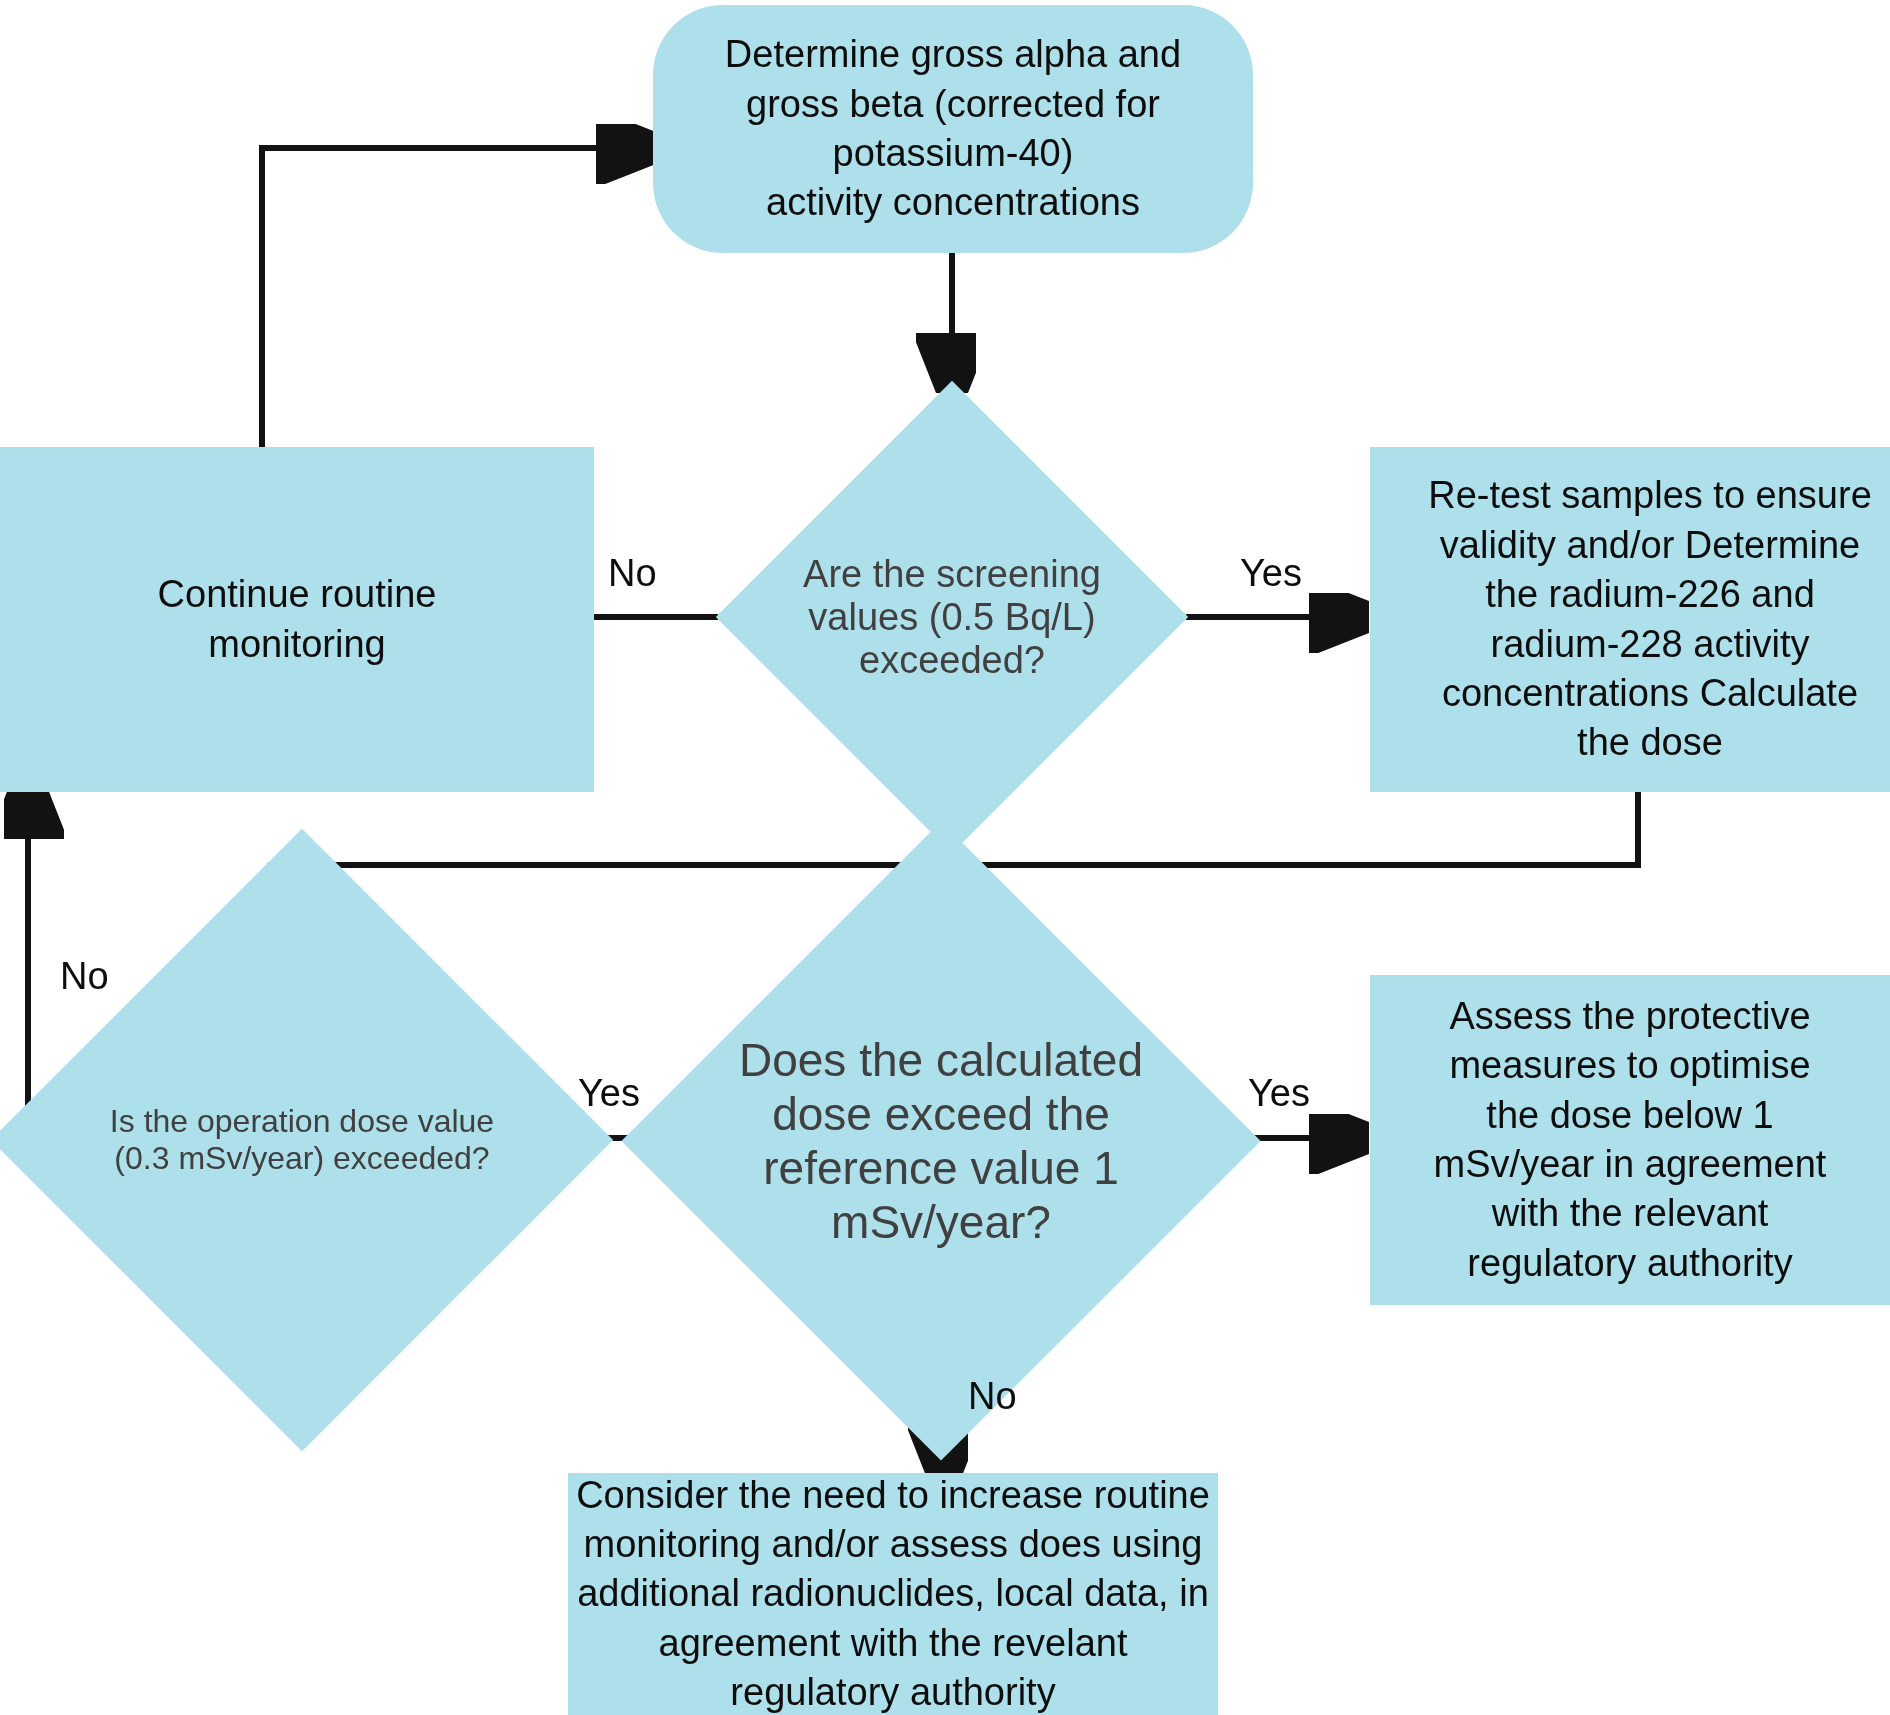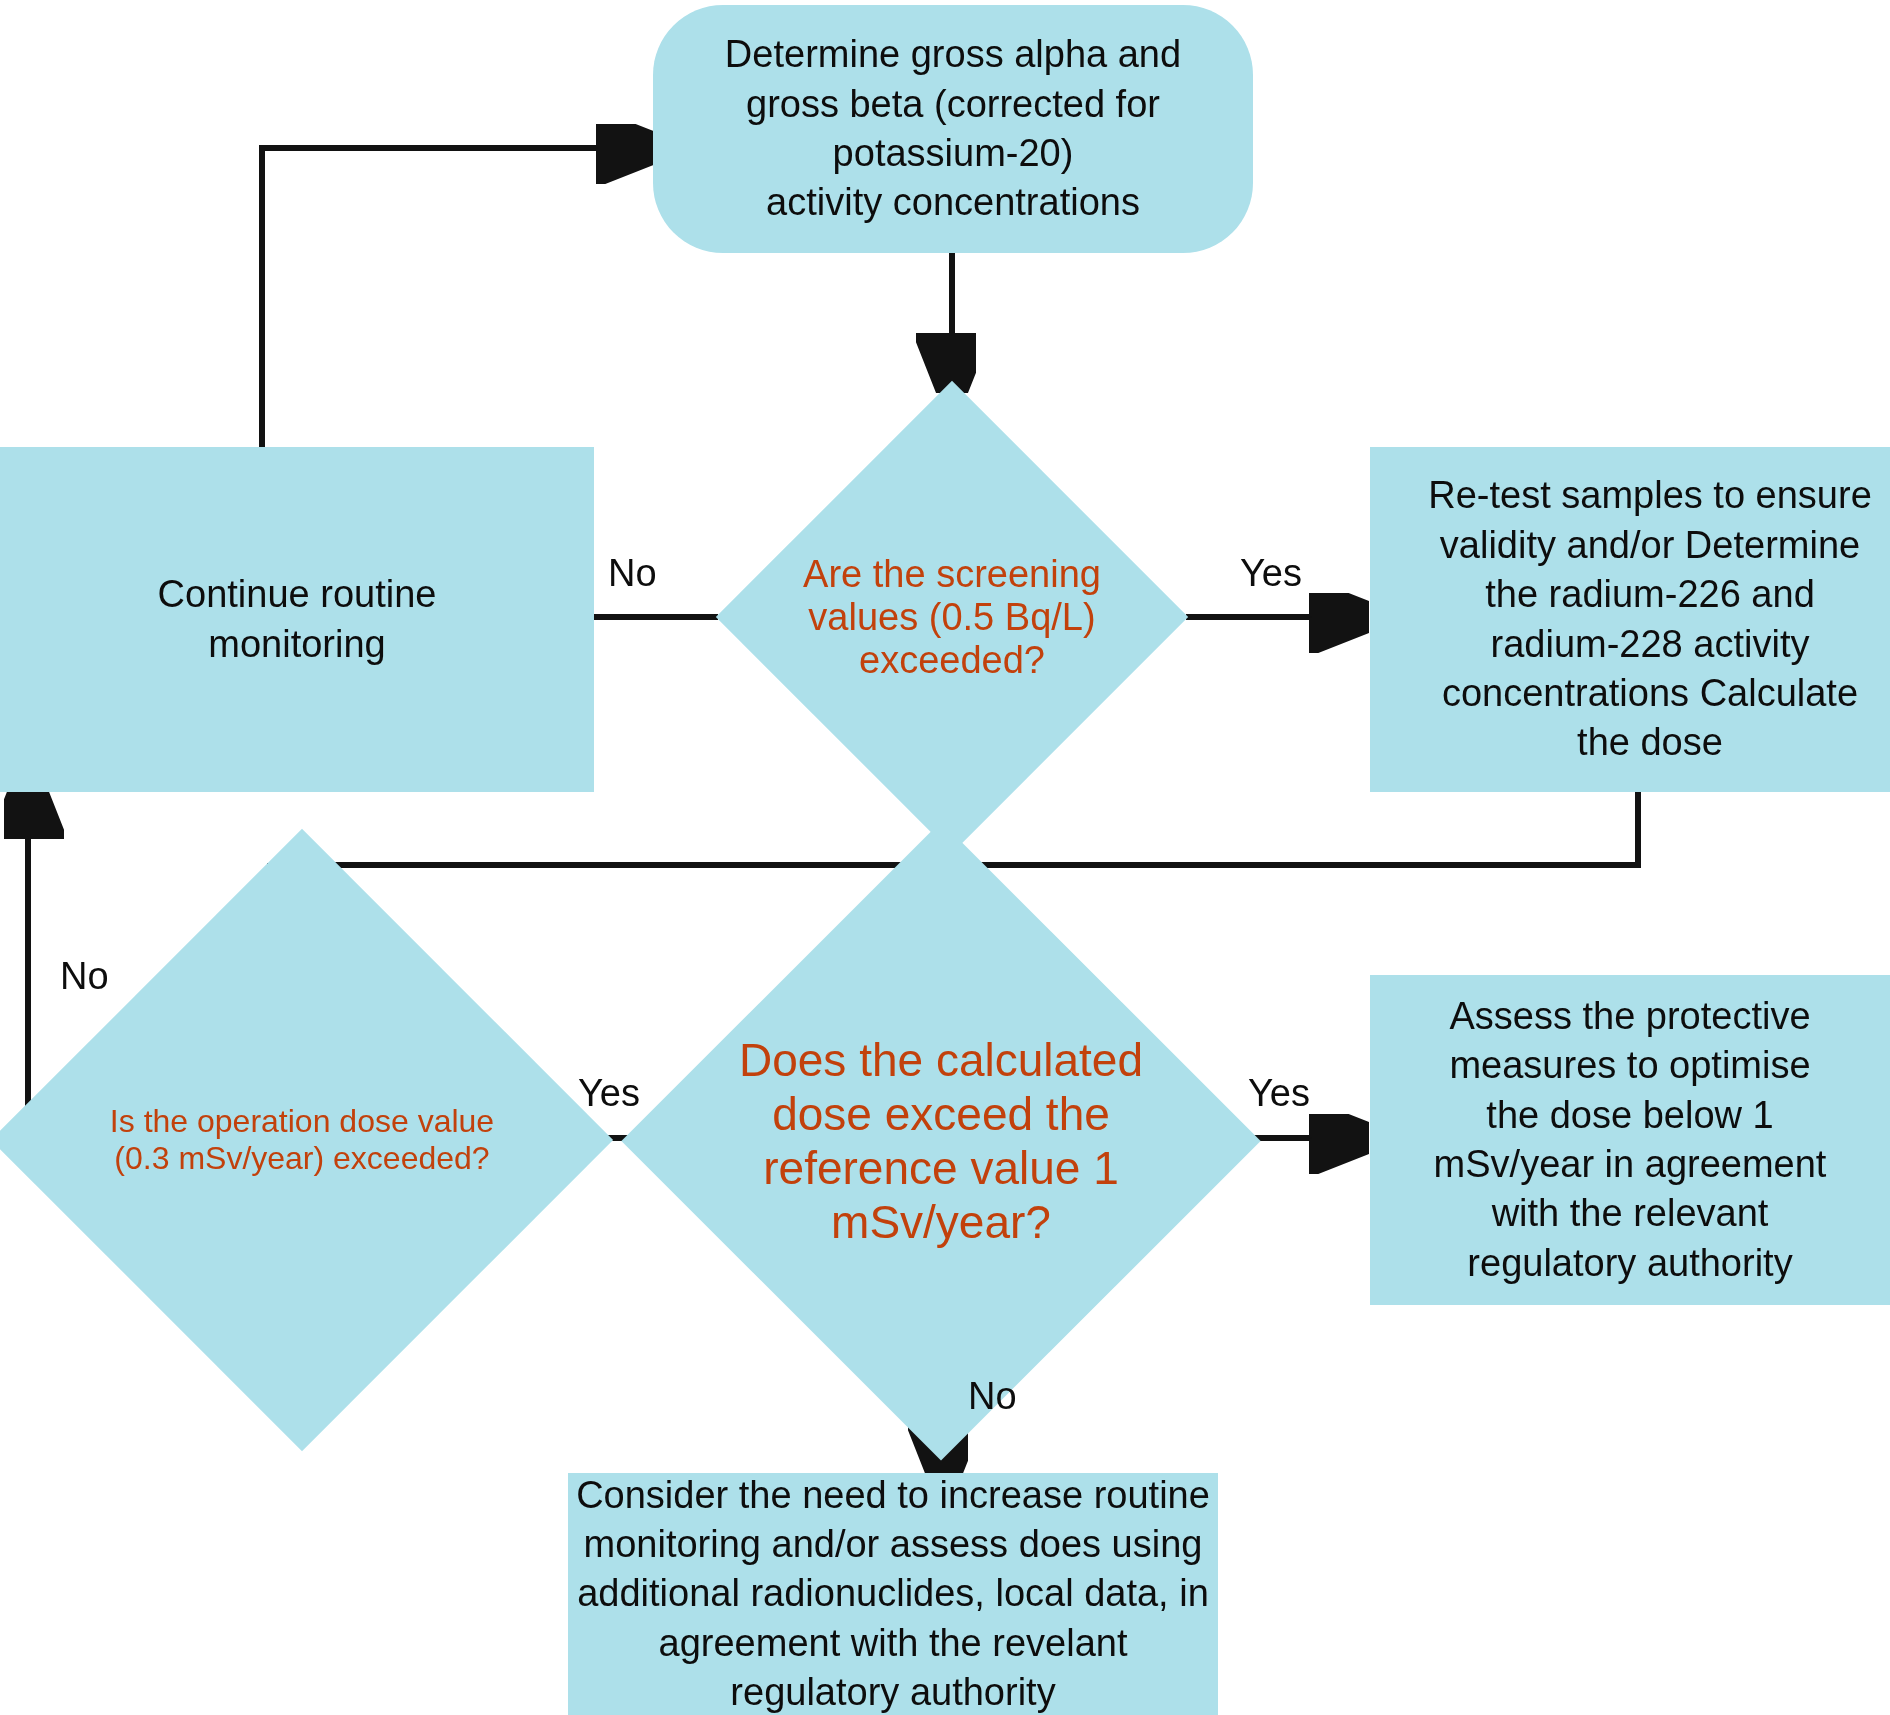--- a/index.html
+++ b/index.html
@@ -46,21 +46,21 @@
     background: #ade0ea;
     transform: rotate(45deg);
   }
   .diamond-label {
     position: absolute;
     inset: 0;
     display: flex;
     align-items: center;
     justify-content: center;
     text-align: center;
-    color: #c2410c;
+    color: #404040;
   }
   .edge-label {
     position: absolute;
     color: #0d0d0d;
     font-size: 38px;
     white-space: nowrap;
   }
   svg.wires {
     position: absolute;
     left: 0;
@@ -102,21 +102,21 @@
     <path d="M 536 1138 L 706 1138" marker-end="url(#arrow)"></path>
 
     <path d="M 1175 1138 L 1358 1138" marker-end="url(#arrow)"></path>
 
     <path d="M 944 1368 L 944 1470" marker-end="url(#arrow)"></path>
   </svg>
 
   <div class="node rounded" style="left:653px; top:5px; width:600px; height:248px; font-size:38px;">
     <div class="txt">Determine gross alpha and
 gross beta (corrected for
-potassium-20)
+potassium-40)
 activity concentrations</div>
   </div>
 
   <div class="node rect" style="left:0px; top:447px; width:594px; height:345px; font-size:38px;">
     <div class="txt">Continue routine
 monitoring</div>
   </div>
 
   <div class="diamond-wrap" style="left:785px; top:450px; width:334px; height:334px;">
     <div class="diamond-shape"></div>

